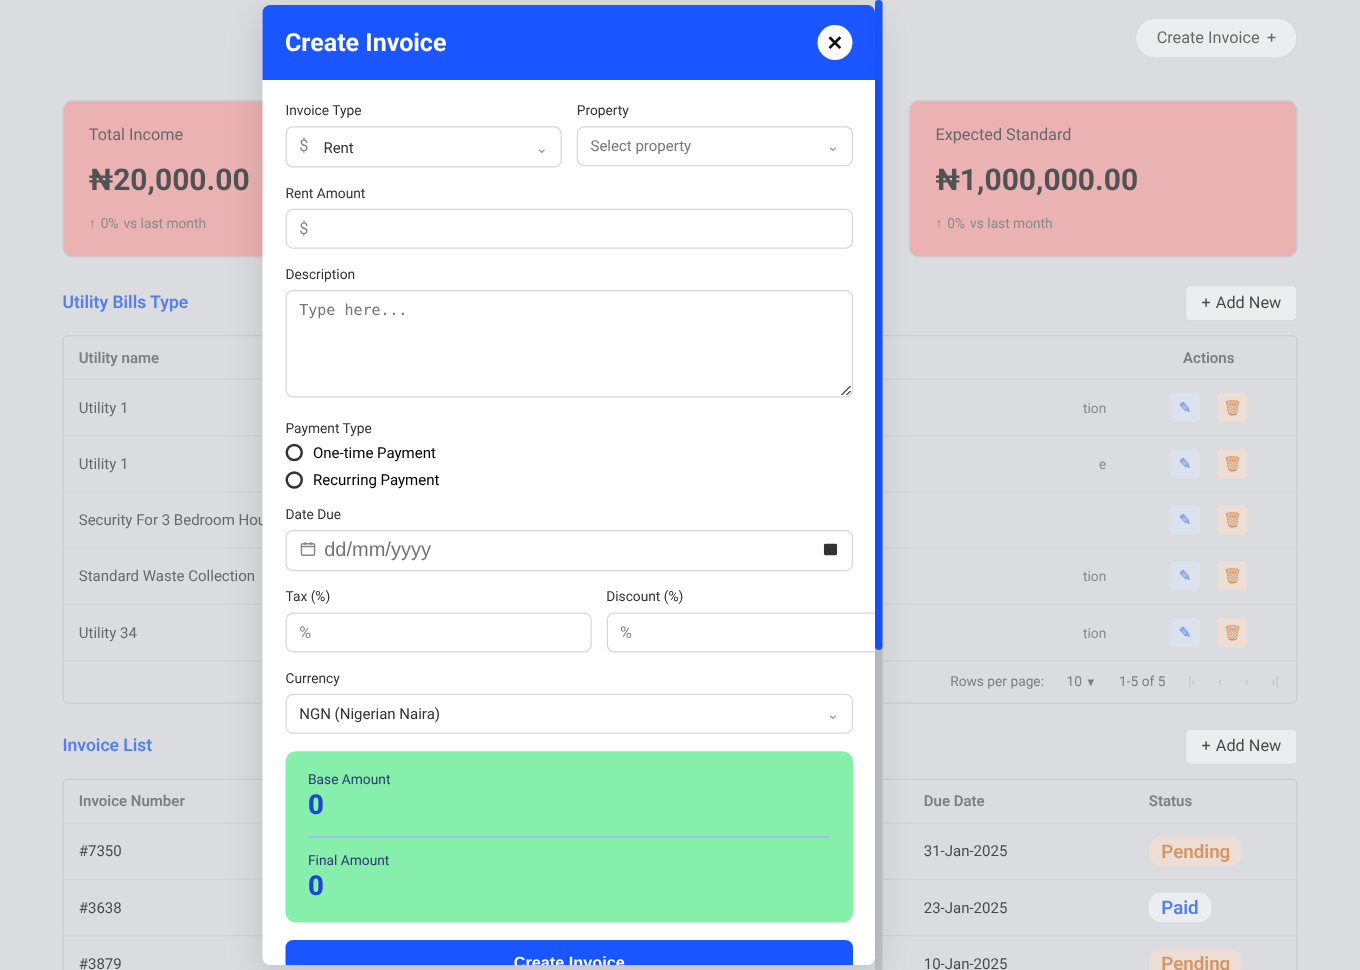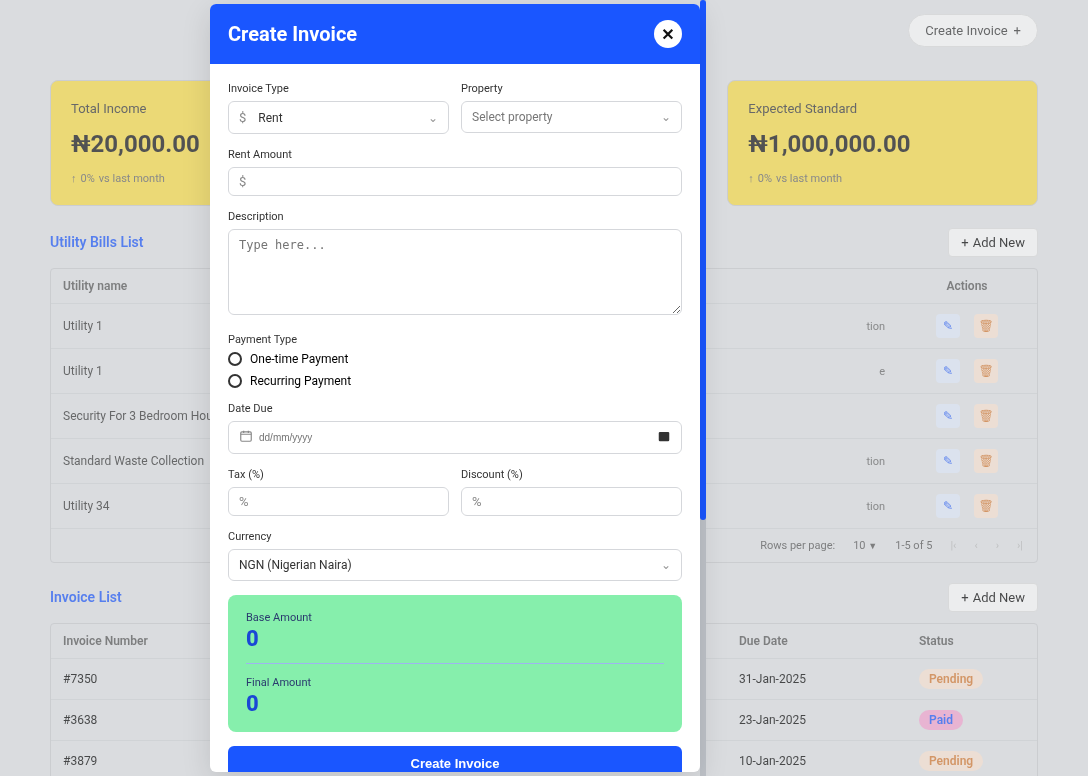--- a/index.html
+++ b/index.html
@@ -37,21 +37,21 @@
     color: #333;
     cursor: pointer;
   }
   .stats-row {
     display: flex;
     gap: 28px;
     padding: 20px 50px;
   }
   .stat-card {
     flex: 1;
-    background: #fde047;
+    background: #fca5a5;
     border: 1px solid #ccced2;
     border-radius: 8px;
     padding: 20px;
   }
   .stat-title { font-size: 13px; color: #333; margin-bottom: 14px; }
   .stat-value { font-size: 24px; font-weight: 700; color: #111; }
   .stat-sub { font-size: 11px; color: #666; margin-top: 14px; display:flex; align-items:center; gap:4px;}
   .section-title {
     color: #1a56ff;
     font-size: 14px;
@@ -122,25 +122,25 @@
   .invoice-thead { font-weight:600; color:#555; }
   .invoice-thead > div, .invoice-trow > div { padding:10px 12px; }
   .icol-num { flex:0 0 200px; }
   .icol-mid { flex:1; }
   .icol-due { flex:0 0 180px; }
   .icol-status { flex:0 0 130px; }
   .status-badge {
     display:inline-block;
     padding:3px 10px;
     border-radius:10px;
-    font-size:12px;
+    font-size:15px;
     font-weight:600;
   }
   .status-pending { background:#ffe8d8; color:#d97a2f; }
-  .status-paid { background:#f9a8d4; color:#1a56ff; }
+  .status-paid { background:#ffffff; color:#1a56ff; }
 
   
   .scrim {
     position:absolute;
     top:0;left:0;right:0;bottom:0;
     background:rgba(200,202,206,0.35);
   }
   .modal-scroll-track {
     position:absolute;
     top:0;
@@ -216,21 +216,21 @@
     display:flex;
     align-items:center;
     border:1px solid #d5d7db;
     border-radius:6px;
     padding:6px 10px;
   }
   .input-with-icon input {
     border:none;
     outline:none;
     flex:1;
-    font-size:10px;
+    font-size:16px;
   }
   .prefix-icon { color:#888; font-size:13px; margin-right:6px;}
   .textarea { min-height:86px; resize:both; }
   .radio-group label {
     display:flex;
     align-items:flex-start;
     gap:8px;
     font-size:12px;
     margin-bottom:8px;
     cursor:pointer;
@@ -291,21 +291,21 @@
       <div class="stat-value">₦1,000,000.00</div>
       <div class="stat-sub">
         <span>↑</span>
         <span>0%</span>
         <span>vs last month</span>
       </div>
     </div>
   </div>
 
   <div class="add-new-row">
-    <div class="section-title" style="padding-left:0">Utility Bills List</div>
+    <div class="section-title" style="padding-left:0">Utility Bills Type</div>
     <div class="add-new-btn">
       <span>+</span>
       <span>Add New</span>
     </div>
   </div>
 
   <div class="table-wrap">
     <div class="thead">
       <div class="col-name">Utility name</div>
       <div class="col-mid"></div>

